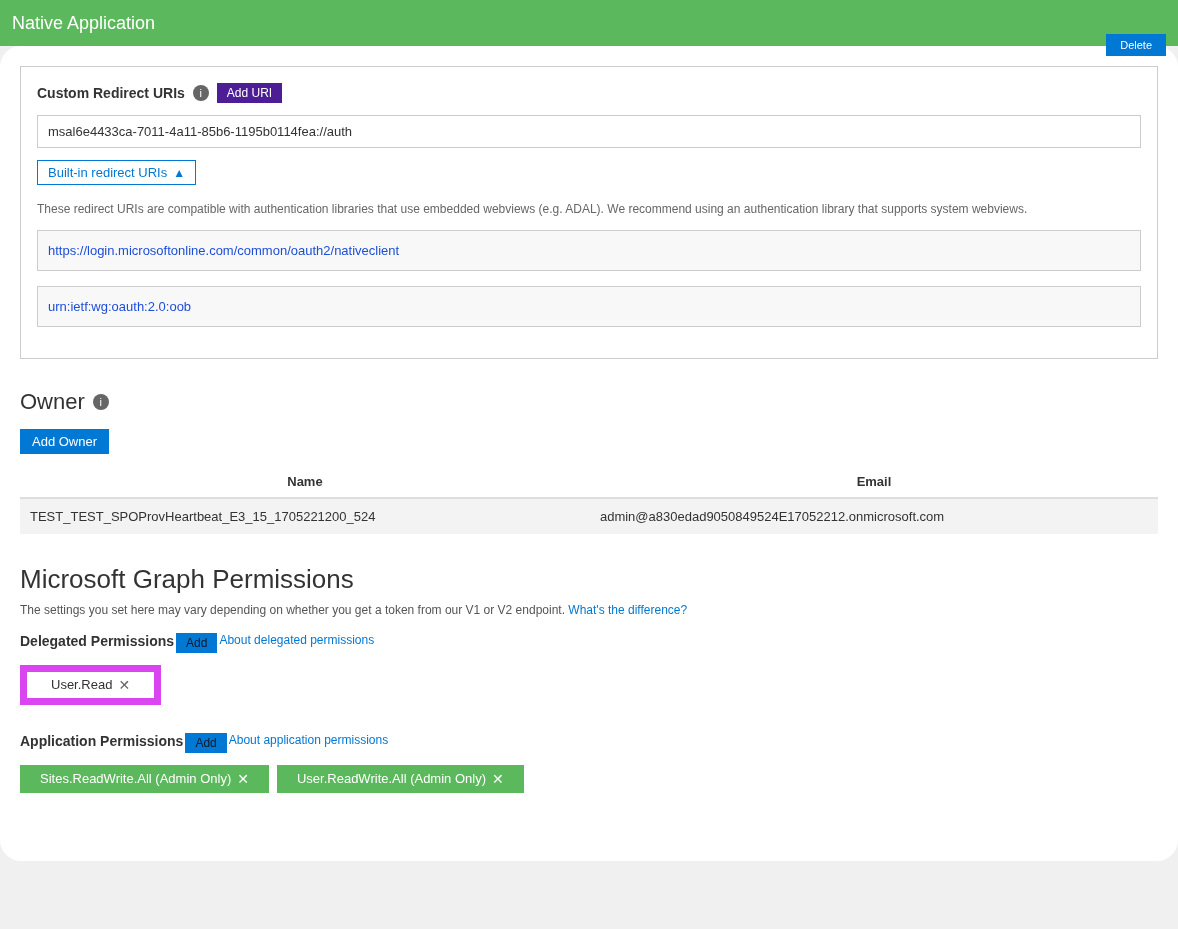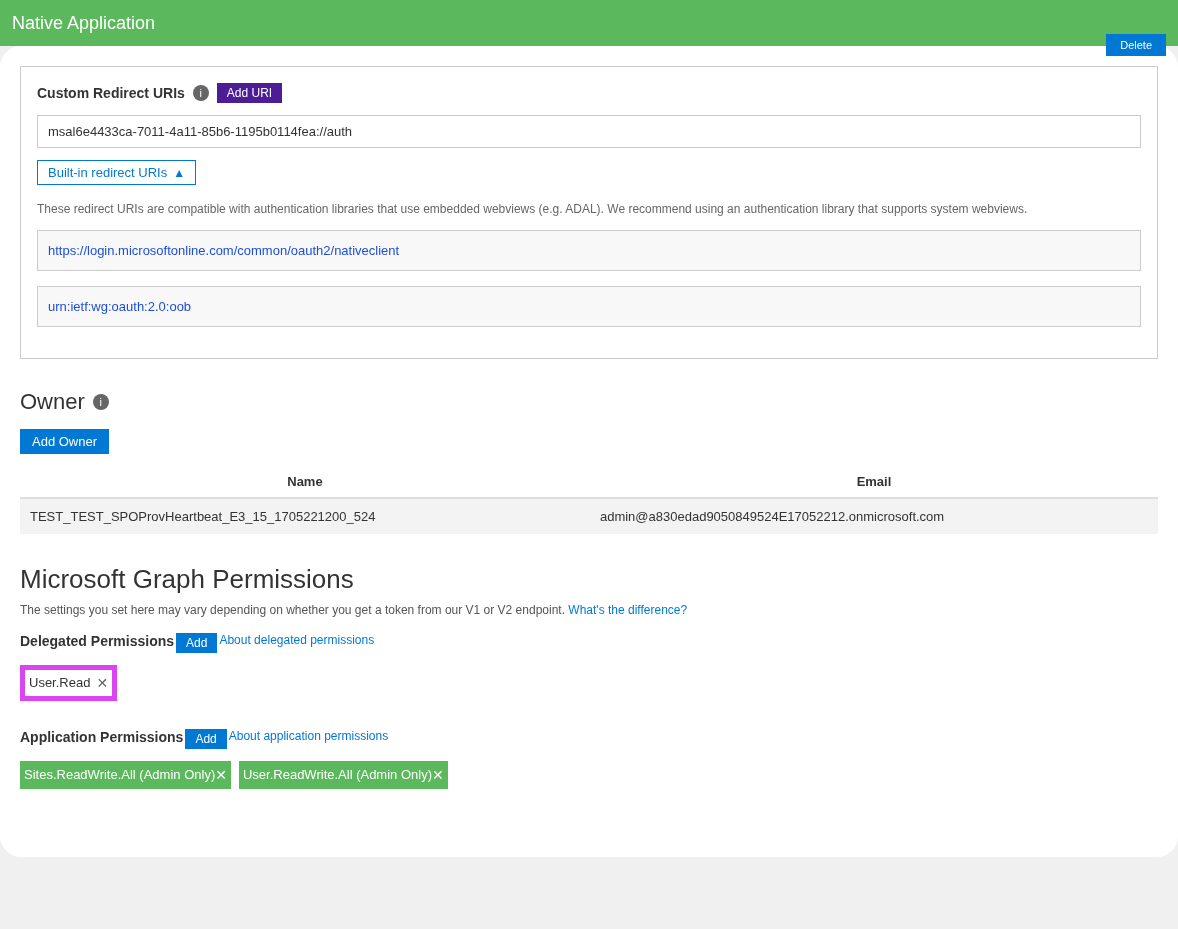--- a/index.html
+++ b/index.html
@@ -188,50 +188,50 @@
       gap: 2px;
       margin-bottom: 12px;
     }
     .permissions-label {
       font-size: 14px;
       font-weight: 600;
       color: #333;
     }
     .add-btn {
       background: #0078d4;
-      color: #ffffff;
+      color: #0f172a;
       border: none;
       padding: 3px 10px;
       font-size: 12px;
       cursor: pointer;
     }
     .about-link {
       color: #0078d4;
       font-size: 12px;
       text-decoration: none;
       cursor: pointer;
     }
     
     .permission-tag {
       display: inline-flex;
       align-items: center;
       gap: 6px;
-      border: 5px solid #d946ef;
-      padding: 5px 4px;
+      border: 7px solid #d946ef;
+      padding: 5px 24px;
       font-size: 13px;
       margin-bottom: 12px;
       background: #fff;
     }
     .permission-tag-green {
       display: inline-flex;
       align-items: center;
-      gap: 0;
+      gap: 6px;
       background: #5cb85c;
       color: #fff;
-      padding: 6px 4px;
+      padding: 6px 20px;
       font-size: 13px;
       margin-right: 8px;
       margin-bottom: 8px;
     }
     .remove-icon {
       cursor: pointer;
       font-size: 14px;
       color: inherit;
     }
     .remove-icon-dark {

